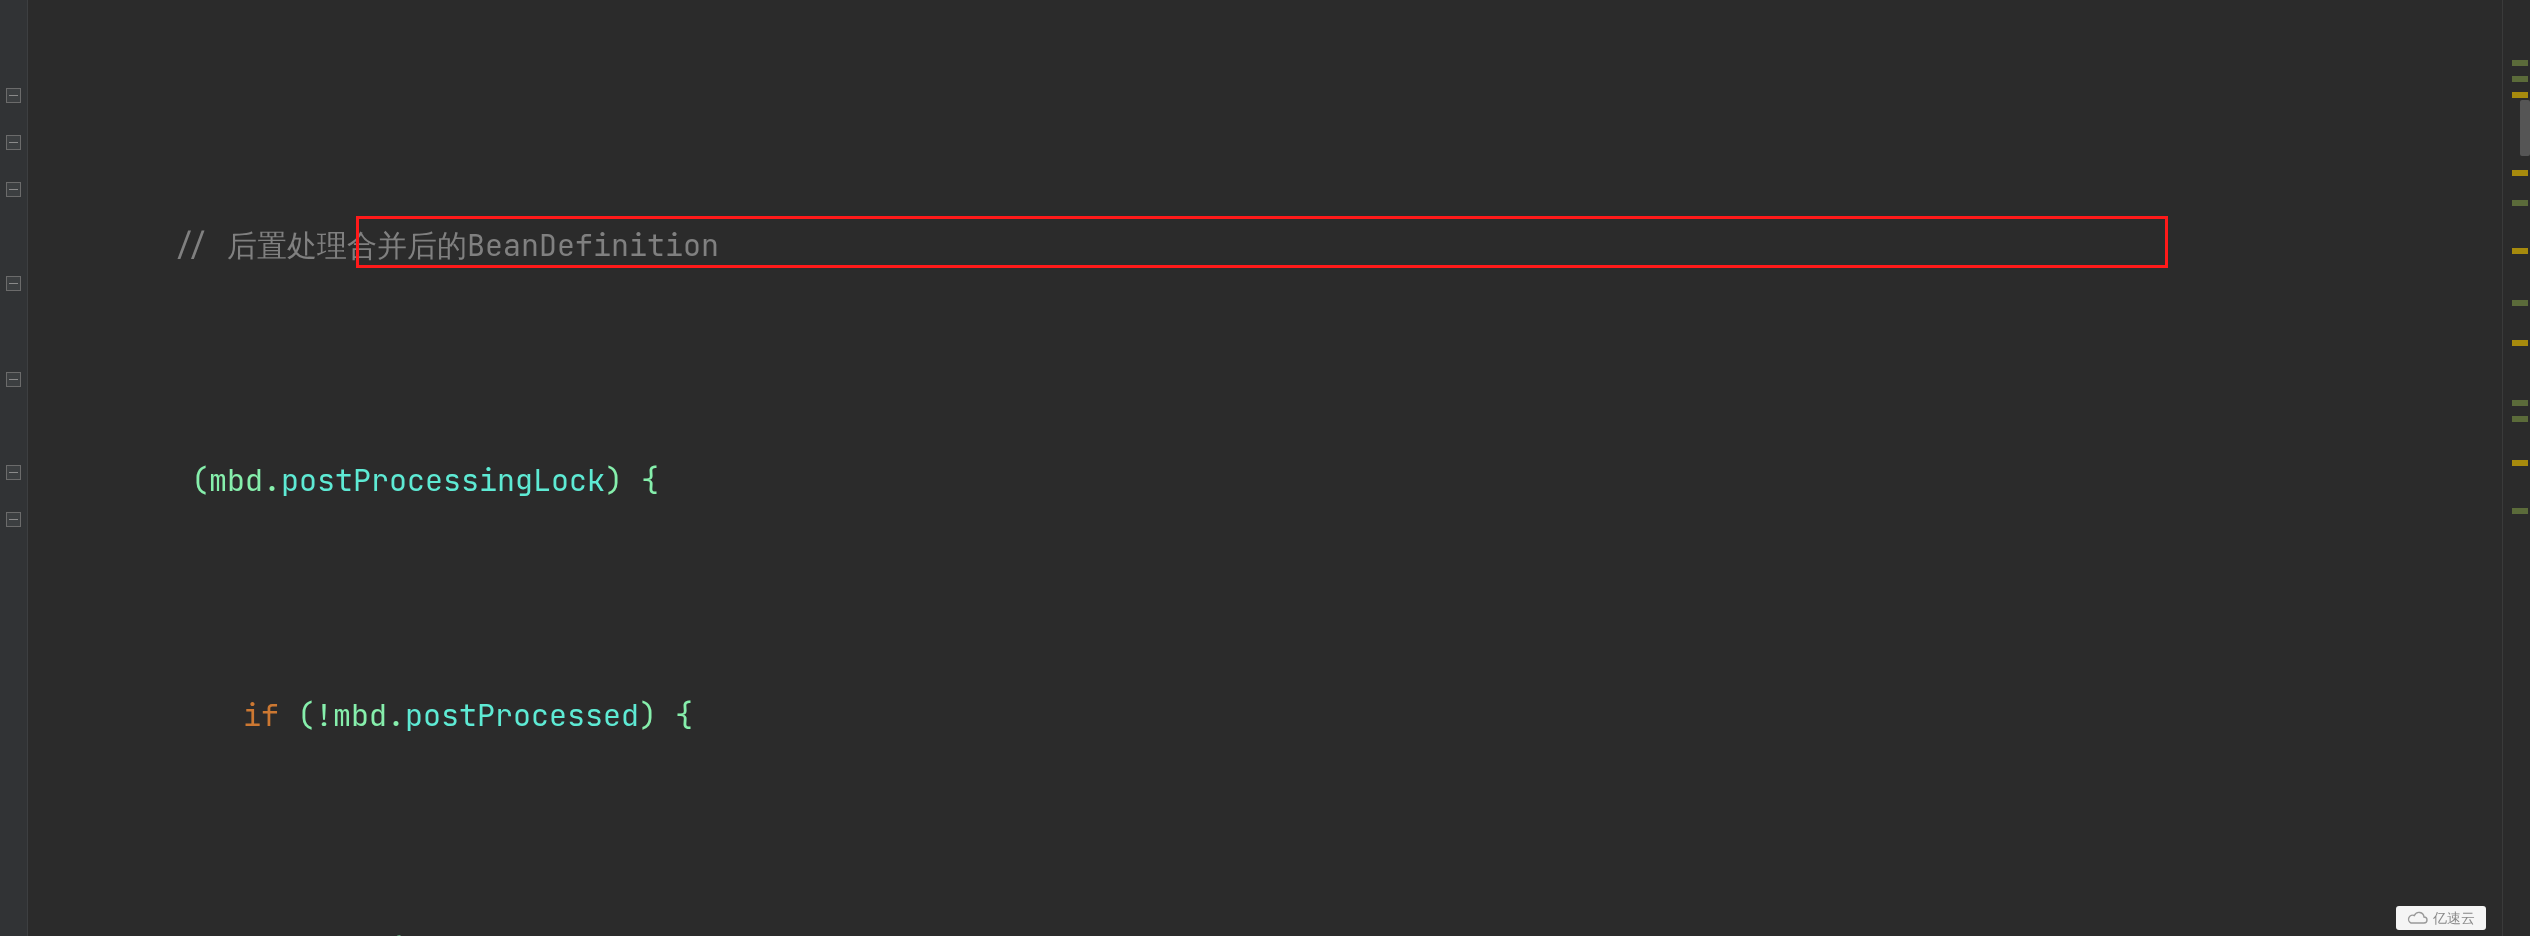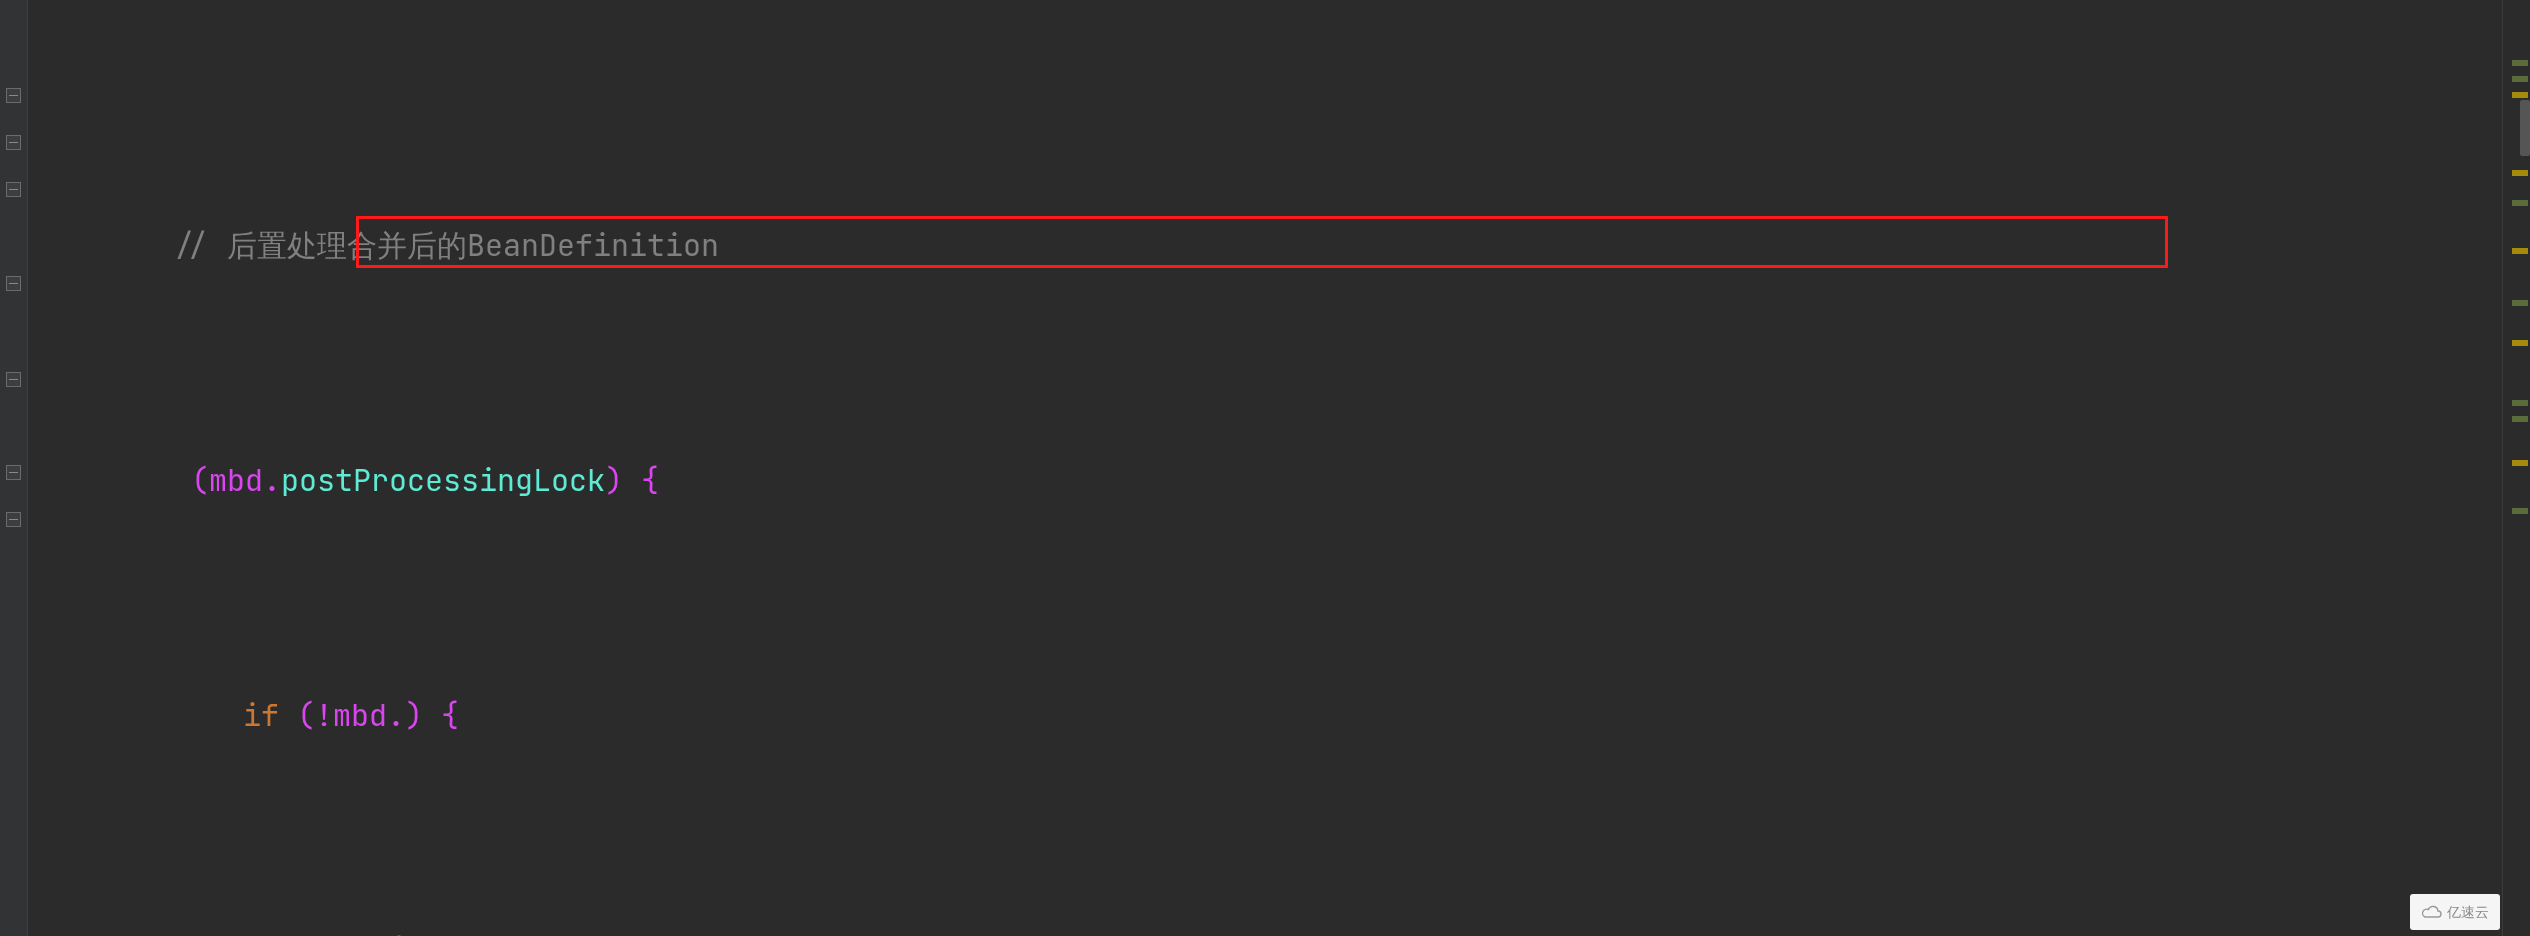--- a/index.html
+++ b/index.html
@@ -51,21 +51,21 @@
     white-space: pre;
     overflow: hidden;
   }
   .line {
     height: 47px;
     display: flex;
     align-items: center;
   }
   .c-comment { color: #808080; }
   .c-keyword { color: #cc7832; }
-  .c-ident { color: #d946ef; }
+  .c-ident { color: #86efac; }
   .c-field { color: #5eead4; }
   .highlight-box {
     position: absolute;
     border: 3px solid #ff1a1a;
     pointer-events: none;
   }
   .minimap {
     width: 28px;
     background: #2b2b2b;
     border-left: 1px solid #3a3a3a;
@@ -82,24 +82,24 @@
   .mm-block.warn { background: #a68a0d; }
   .mm-thumb {
     position: absolute;
     right: 0;
     width: 10px;
     background: #555;
     border-radius: 2px;
   }
   .watermark {
     position: absolute;
-    right: 30px;
+    right: 44px;
     bottom: 6px;
     width: 90px;
-    height: 36px;
+    height: 24px;
     background: #f5f5f5;
     border-radius: 3px;
     display: flex;
     align-items: center;
     justify-content: center;
     font-size: 14px;
     color: #888;
     font-family: sans-serif;
     gap: 4px;
   }
@@ -131,21 +131,21 @@
     
     <div class="line">
       <span style="display:inline-block;width:145px;"></span>
       <span class="c-ident"> (mbd.</span><span class="c-field">postProcessingLock</span><span class="c-ident">) {</span>
     </div>
 
     
     <div class="line">
       <span style="display:inline-block;width:215px;"></span>
       <span class="c-keyword">if</span>
-      <span class="c-ident"> (!mbd.</span><span class="c-ident">) {</span>
+      <span class="c-ident"> (!mbd.</span><span class="c-field">postProcessed</span><span class="c-ident">) {</span>
     </div>
 
     
     <div class="line">
       <span style="display:inline-block;width:285px;"></span>
       <span class="c-keyword">try</span>
       <span class="c-ident"> {</span>
     </div>
 
     

